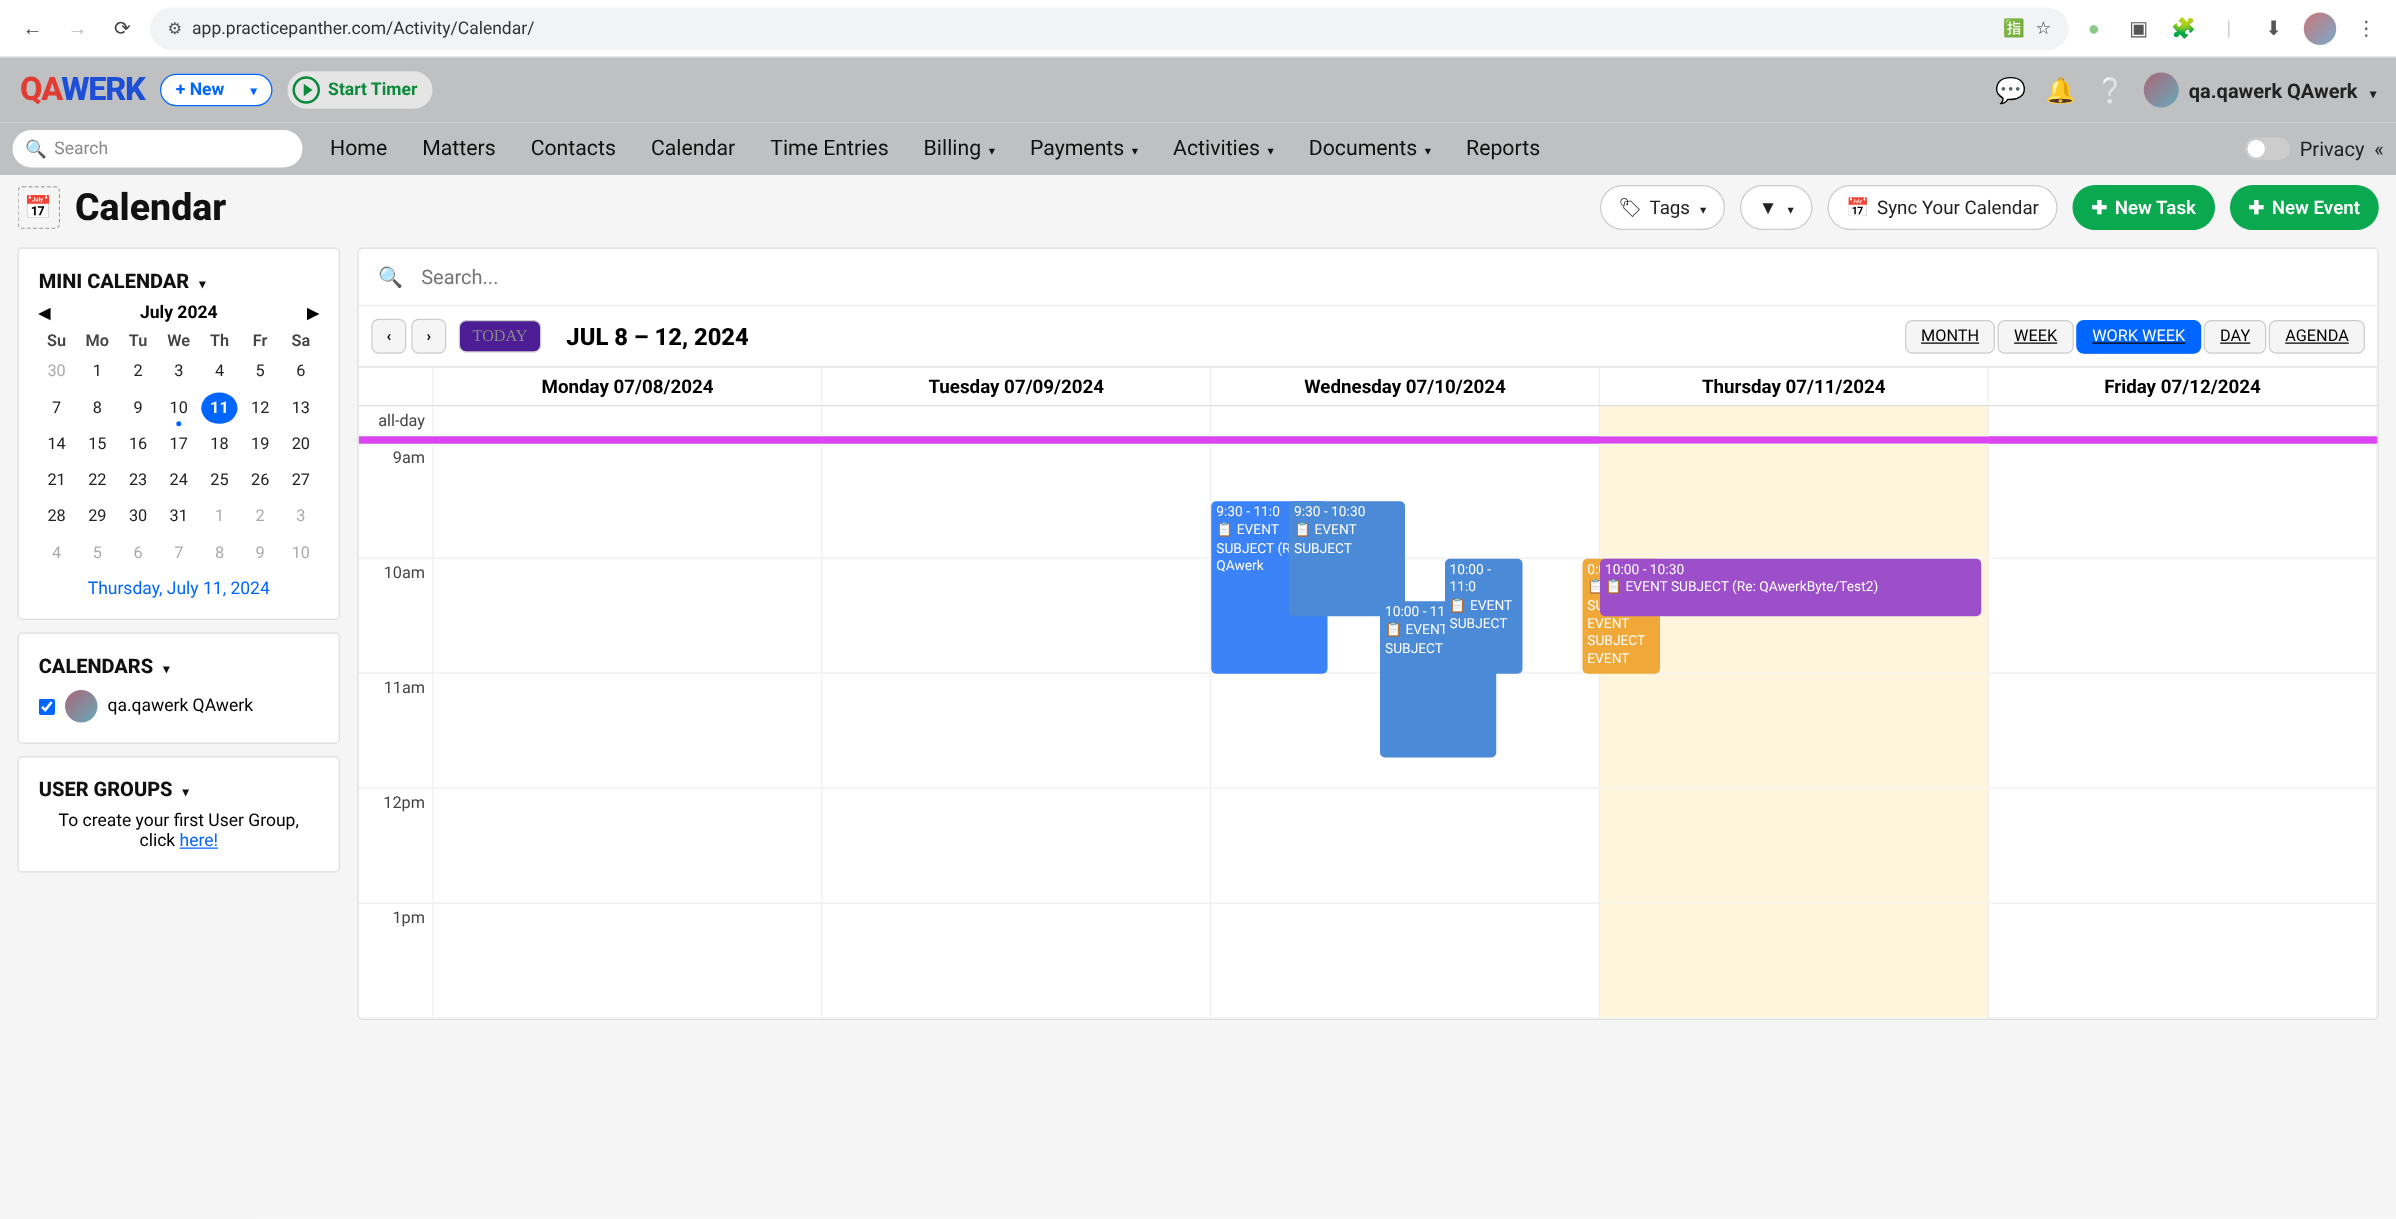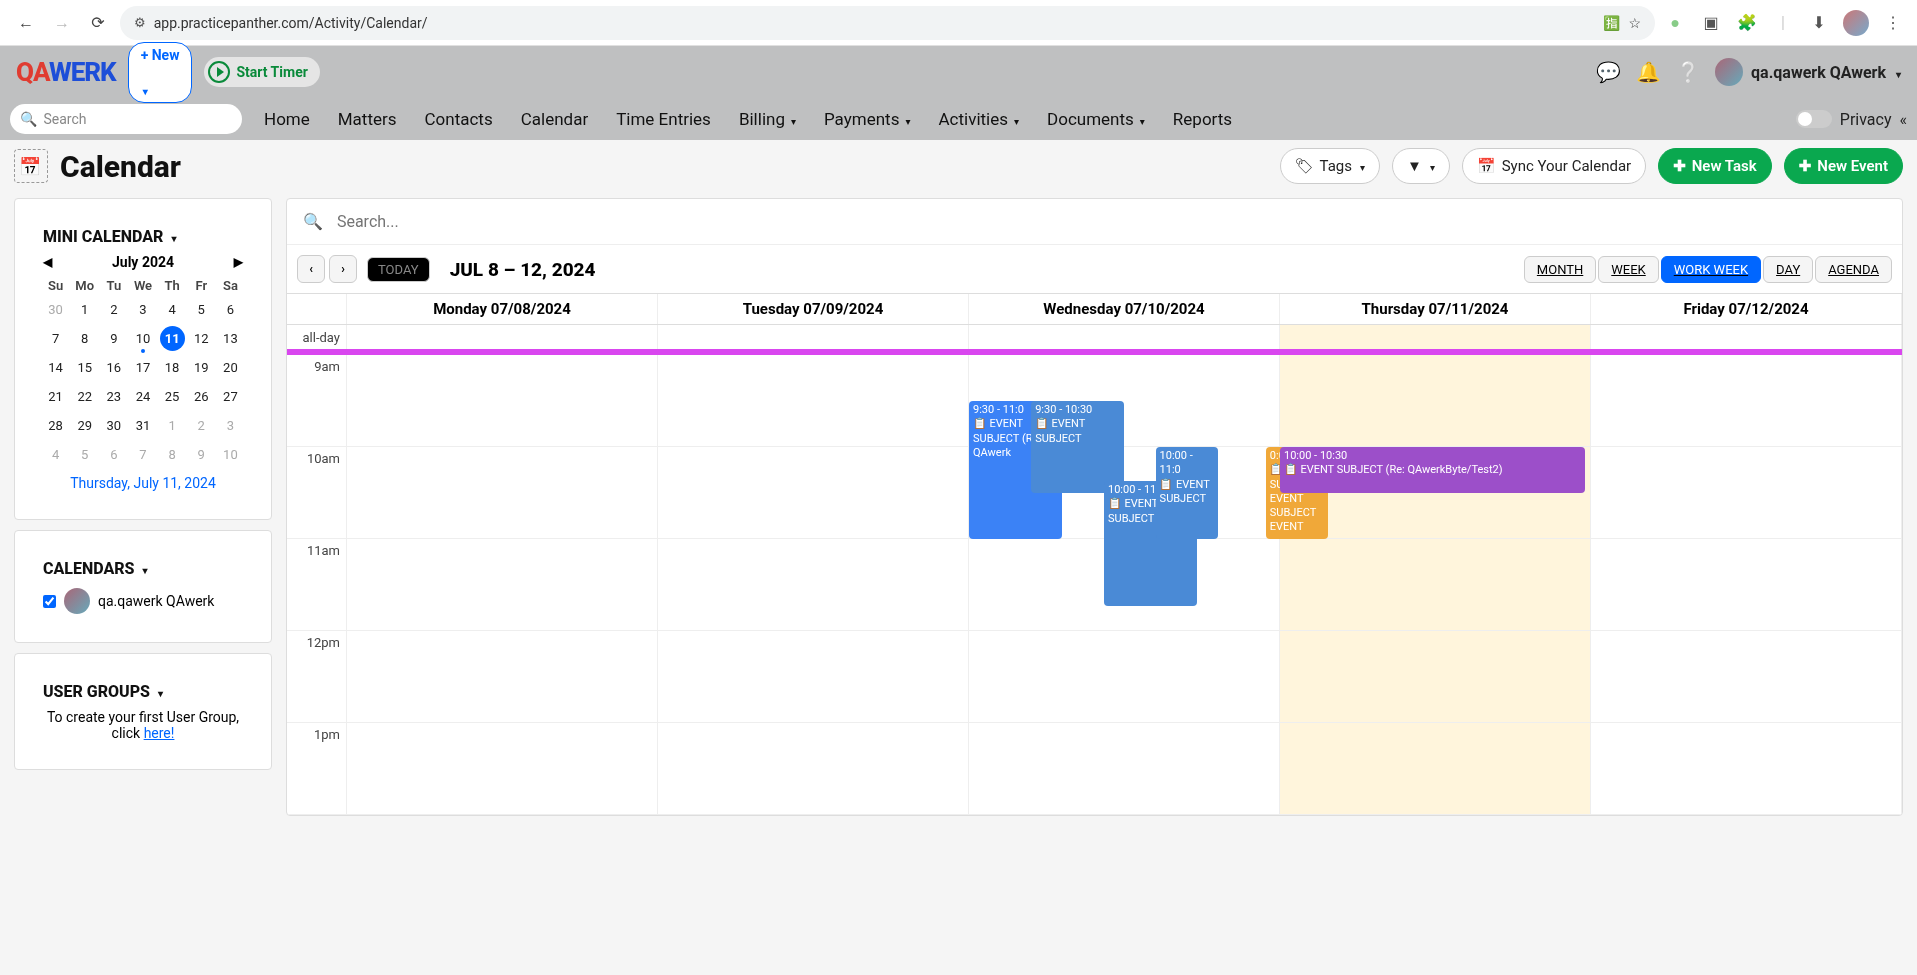--- a/index.html
+++ b/index.html
@@ -14,21 +14,21 @@
 .url-text { flex: 1; }
 .browser-right { display: flex; align-items: center; gap: 12px; }
 .chrome-icon { width: 24px; height: 24px; display: flex; align-items: center; justify-content: center; color: #555; }
 .avatar-circle { width: 26px; height: 26px; border-radius: 50%; background: linear-gradient(135deg,#c77,#7ac); }
 
 
 .app-header { height: 52px; background: #bfc0c1; display: flex; align-items: center; padding: 0 16px; gap: 12px; }
 .logo { font-size: 26px; font-weight: 800; letter-spacing: -1px; }
 .logo .qa { color: #e03c31; }
 .logo .werk { color: #1d4ed8; }
-.pill-btn { background: #fff; border-radius: 16px; padding: 4px 12px; display: flex; align-items: flex-start; gap: 19px; font-weight: 700; font-size: 14px; cursor: pointer; flex-direction: column; }
+.pill-btn { background: #fff; border-radius: 16px; padding: 4px 12px; display: flex; align-items: flex-start; gap: 19px; font-weight: 700; font-size: 14px; cursor: pointer; }
 .pill-btn.new { color: #0066ff; border: 1px solid #0066ff; }
 .timer-btn { background: #e5e5e5; border-radius: 16px; padding: 4px 12px 4px 4px; display: flex; align-items: center; gap: 6px; font-weight: 700; font-size: 14px; color: #0a8a3a; cursor: pointer; }
 .timer-play { width: 22px; height: 22px; border: 2px solid #0a8a3a; border-radius: 50%; display: flex; align-items: center; justify-content: center; }
 .timer-play::after { content: ""; border-left: 7px solid #0a8a3a; border-top: 5px solid transparent; border-bottom: 5px solid transparent; margin-left: 2px; }
 .header-spacer { flex: 1; }
 .header-icon { width: 28px; height: 28px; display: flex; align-items: center; justify-content: center; color: #222; font-size: 20px; cursor: pointer; }
 .user-chip { display: flex; align-items: center; gap: 8px; font-weight: 700; color: #222; cursor: pointer; }
 .user-av { width: 28px; height: 28px; border-radius: 50%; background: linear-gradient(135deg,#a67,#6ab); }
 
 
@@ -44,21 +44,21 @@
 .page-title-row h1 { font-size: 30px; font-weight: 800; color: #111; }
 .title-icon { width: 34px; height: 34px; border: 1px dashed #999; border-radius: 4px; display: flex; align-items: center; justify-content: center; color: #888; font-size: 18px; }
 .page-title-spacer { flex: 1; }
 .action-btn { height: 36px; padding: 0 14px; border-radius: 18px; border: 1px solid #ccc; background: #fff; display: flex; align-items: center; gap: 6px; font-size: 15px; color: #222; cursor: pointer; }
 .action-btn.green { background: #0aa84f; border-color: #0aa84f; color: #fff; font-weight: 600; }
 
 .content-row { display: flex; gap: 14px; padding: 0 14px; }
 
 
 .sidebar { width: 258px; display: flex; flex-direction: column; gap: 10px; }
-.side-card { background: #fff; border: 1px solid #ddd; border-radius: 4px; padding: 28px; }
+.side-card { background: #fff; border: 1px solid #ddd; border-radius: 4px; padding: 16px; }
 .side-h { font-weight: 800; font-size: 16px; color: #111; display: flex; align-items: center; gap: 6px; cursor: pointer; }
 .mini-nav { display: flex; align-items: center; justify-content: space-between; margin-top: 8px; font-size: 14px; font-weight: 700; }
 .mini-arrow { cursor: pointer; font-size: 12px; }
 .mini-grid { display: grid; grid-template-columns: repeat(7, 1fr); gap: 4px; margin-top: 8px; text-align: center; font-size: 13px; }
 .mini-dow { color: #444; font-weight: 600; }
 .mini-day { padding: 5px 0; color: #222; cursor: pointer; border-radius: 50%; position: relative; }
 .mini-day.other { color: #aaa; }
 .mini-day.sel { background: #0066ff; color: #fff; font-weight: 700; }
 .mini-day.dot::after { content: ""; position: absolute; bottom: -2px; left: 50%; transform: translateX(-50%); width: 4px; height: 4px; background: #0066ff; border-radius: 50%; }
 .mini-today-link { text-align: center; color: #0066ff; margin-top: 8px; font-size: 14px; cursor: pointer; }
@@ -68,21 +68,21 @@
 .ug-text { font-size: 14px; text-align: center; margin-top: 8px; }
 .ug-text a { color: #0066ff; }
 
 
 .main-col { flex: 1; background: #fff; border: 1px solid #ddd; border-radius: 4px; overflow: hidden; }
 .cal-search { height: 46px; display: flex; align-items: center; padding: 0 16px; gap: 14px; border-bottom: 1px solid #eee; }
 .cal-search input { border: none; outline: none; font-size: 16px; flex: 1; }
 .cal-toolbar { height: 48px; display: flex; align-items: center; padding: 0 10px; gap: 10px; }
 .nav-btn-grp { display: flex; gap: 4px; }
 .nav-sm-btn { width: 28px; height: 28px; border: 1px solid #ccc; border-radius: 6px; background: #f5f5f5; display: flex; align-items: center; justify-content: center; font-weight: 700; cursor: pointer; font-size: 12px; }
-.today-btn { padding: 4px 10px; border: 1px solid #ccc; border-radius: 6px; background: #000000; font-size: 13px; color: #888; cursor: pointer; }
+.today-btn { padding: 4px 10px; border: 1px solid #ccc; border-radius: 6px; background: #4c1d95; font-size: 13px; color: #888; cursor: pointer; font-family: Liberation Serif, serif; }
 .range-label { font-size: 19px; font-weight: 800; margin-left: 10px; }
 .view-tabs { margin-left: auto; display: flex; gap: 2px; text-decoration: underline; }
 .view-tab { padding: 5px 12px; border: 1px solid #ccc; border-radius: 6px; background: #f5f5f5; font-size: 13px; cursor: pointer; }
 .view-tab.active { background: #0066ff; border-color: #0066ff; color: #fff; }
 
 .cal-grid { position: relative; }
 .cal-header-row { display: flex; border-top: 1px solid #ddd; border-bottom: 1px solid #ddd; }
 .time-gutter { width: 60px; border-right: 1px solid #eee; font-size: 13px; color: #444; text-align: right; padding-right: 6px; }
 .day-col { flex: 1; border-right: 1px solid #eee; text-align: center; padding: 6px 0; font-weight: 700; font-size: 15px; }
 .allday-row { display: flex; border-bottom: 6px solid #d946ef; height: 30px; }

